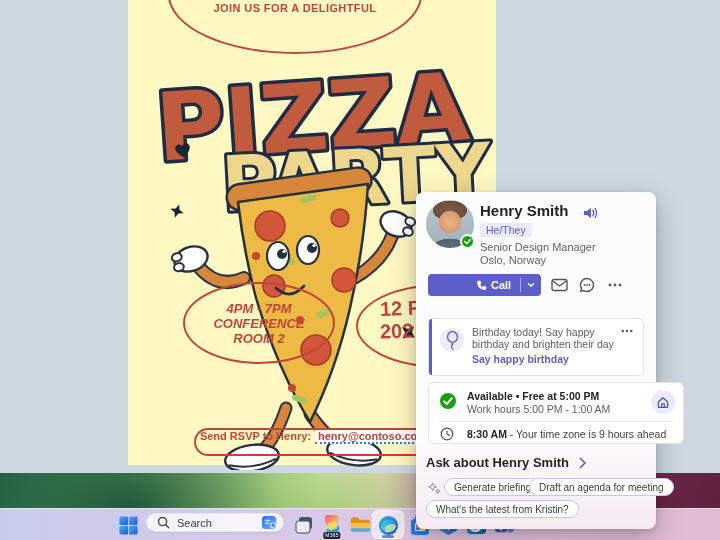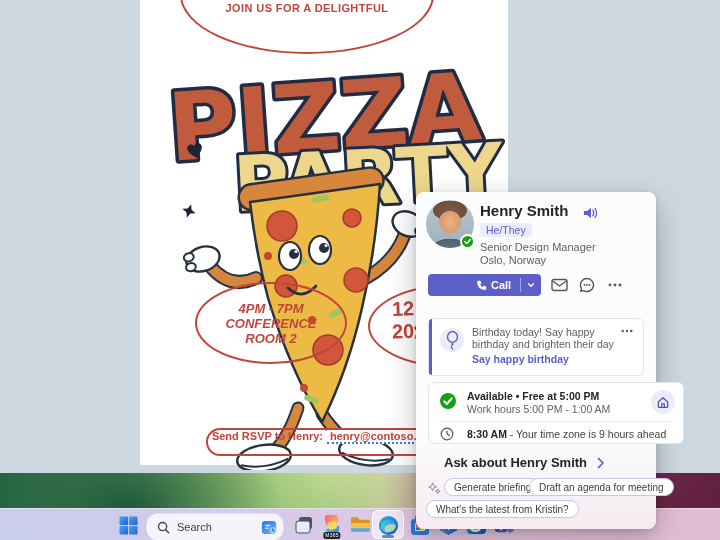--- a/index.html
+++ b/index.html
@@ -12,21 +12,21 @@
     background:
       radial-gradient(220px 160px at 18% 95%, rgba(22,78,52,.9) 0%, rgba(22,78,52,0) 70%),
       radial-gradient(260px 180px at 42% 100%, rgba(120,180,90,.75) 0%, rgba(120,180,90,0) 70%),
       radial-gradient(300px 200px at 88% 100%, rgba(94,31,61,.95) 0%, rgba(94,31,61,0) 75%),
       radial-gradient(200px 150px at 72% 92%, rgba(196,94,150,.8) 0%, rgba(196,94,150,0) 70%),
       linear-gradient(100deg,#123c2e 0%,#2c6b47 12%,#58985c 24%,#9cc47c 38%,#e4ecae 50%,#e7d9b6 58%,#d3a3c0 70%,#a95c88 82%,#7c2f55 92%,#5e1f3d 100%);
   }
 
   
   .app-window { position:absolute; left:0; top:0; width:720px; height:473px; background:#cdd8e0; overflow:hidden; }
-  .poster { position:absolute; left:140px; top:0; width:368px; height:465px; background:#ffffff; }
+  .poster { position:absolute; left:128px; top:0; width:368px; height:465px; background:#fef9c3; }
 
   .tagline-oval { position:absolute; left:40px; top:-64px; width:254px; height:118px; border:2px solid #c2453c; border-radius:50%; }
   .tagline { position:absolute; left:40px; top:2px; width:254px; text-align:center; font-size:11px; font-weight:bold; color:#c2453c; letter-spacing:.4px; }
 
   .title-svg { position:absolute; overflow:visible; }
   .schedule-oval { position:absolute; left:55px; top:282px; width:152px; height:82px; border:2px solid #c2453c; border-radius:50%;
     display:flex; flex-direction:column; align-items:center; justify-content:center;font-style:italic; }
   .schedule-oval div { font-size:13px; line-height:15px; font-weight:bold; color:#c2453c; }
 
   .date-oval { position:absolute; left:228px; top:284px; width:172px; height:84px; border:2px solid #c2453c; border-radius:50%; }
@@ -76,32 +76,32 @@
   .a-box { position:absolute; left:12px; top:190px; width:256px; height:62px; border:1px solid #e3e3e8; border-radius:6px; background:#fff; }
   .a-check { position:absolute; left:10px; top:9px; }
   .a-l1 { position:absolute; left:38px; top:7px; font-size:10.5px; font-weight:bold; color:#242424; }
   .a-l2 { position:absolute; left:38px; top:20px; font-size:10.5px; color:#616161; }
   .a-home { position:absolute; right:8px; top:7px; width:24px; height:24px; border-radius:50%; background:#ebebfa; display:flex; align-items:center; justify-content:center; }
   .a-div { position:absolute; left:10px; right:10px; top:38px; height:1px; background:#ececf0; }
   .a-clock { position:absolute; left:11px; top:44px; }
   .a-time { position:absolute; left:38px; top:45px; font-size:10.5px; color:#424242; }
   .a-time b { color:#242424; }
 
-  .ask-head { position:absolute; left:28px; top:263px; display:flex; align-items:center; gap:10px; cursor:default;justify-content:center; }
+  .ask-head { position:absolute; left:10px; top:263px; display:flex; align-items:center; gap:10px; cursor:default;justify-content:center; }
   .ask-head span { font-size:13px; font-weight:bold; color:#242424; }
   .sugg-sparkle { position:absolute; left:12px; top:289px; }
   .pill { position:absolute; height:18px; border:1px solid #c5c5ee; border-radius:11px; background:#fff;
     font-size:10px; color:#3b3b3b; display:flex; align-items:center; padding:0 9px; white-space:nowrap; cursor:default; }
 
   
   .taskbar { position:absolute; left:0; bottom:0; width:720px; height:32px;
     background:linear-gradient(90deg,#c9cdec 0%,#d9c9e8 45%,#e6c3dc 75%,#e0bcd4 100%);
     border-top:1px solid rgba(255,255,255,.45); }
   .tb-item { position:absolute; top:4px; width:24px; height:24px; display:flex; align-items:center; justify-content:center; cursor:default; }
-  .search-pill { position:absolute; left:146px; top:4px; width:138px; height:28px; border-radius:12px;
+  .search-pill { position:absolute; left:146px; top:4px; width:138px; height:19px; border-radius:12px;
     background:rgba(255,255,255,.78); border:1px solid rgba(0,0,0,.06); box-shadow:0 1px 2px rgba(0,0,0,.08);
     display:flex; align-items:center; padding:0 5px 0 10px; }
   .search-pill span { flex:1; font-size:11px; color:#3c3c3c; margin-left:7px; }
   .edge-hl { position:absolute; left:372px; top:1px; width:32px; height:29px; border-radius:6px;
     background:rgba(255,255,255,.55); border:1px solid rgba(255,255,255,.8); }
   .edge-underline { position:absolute; left:382px; bottom:2px; width:12px; height:3px; border-radius:2px; background:#6a83c9; }
   .m365-badge { position:absolute; bottom:-2px; left:50%; transform:translateX(-50%); background:#21212f; color:#fff;
     font-size:5px; line-height:7px; padding:0 2px; border-radius:2px; letter-spacing:.2px; }
 </style>
 </head>

